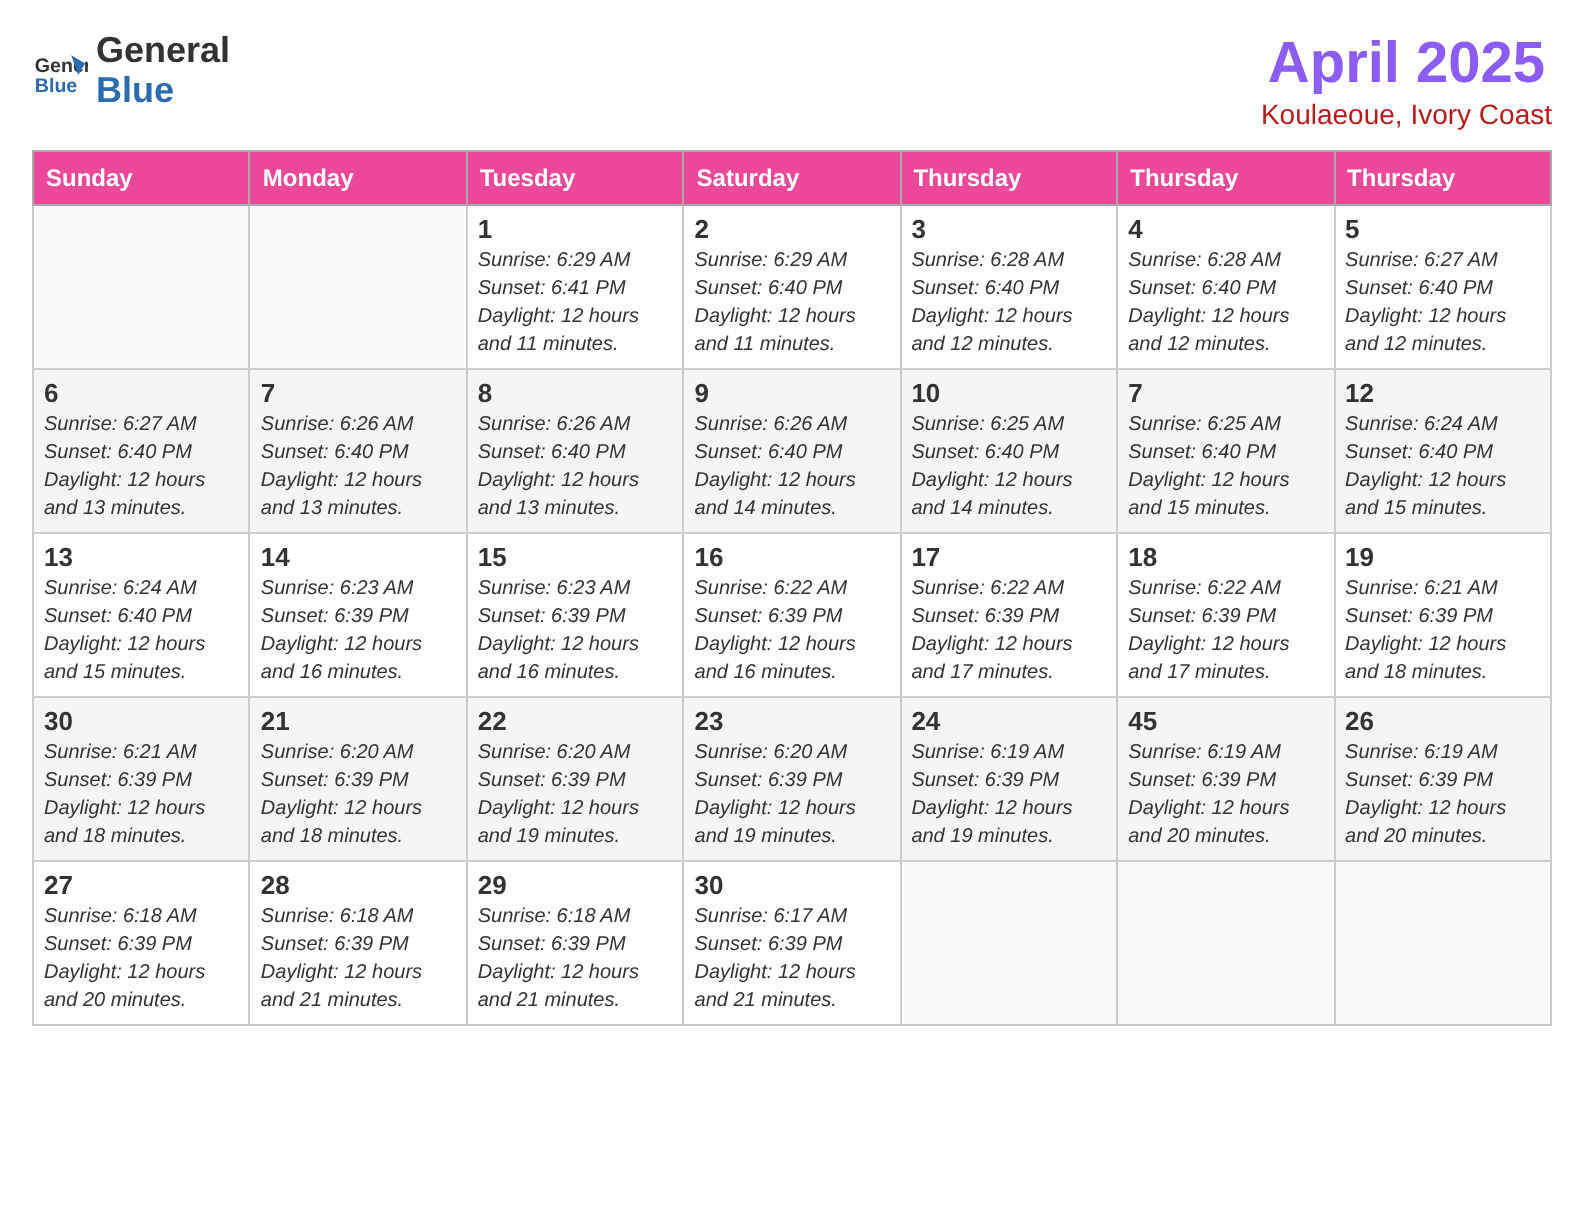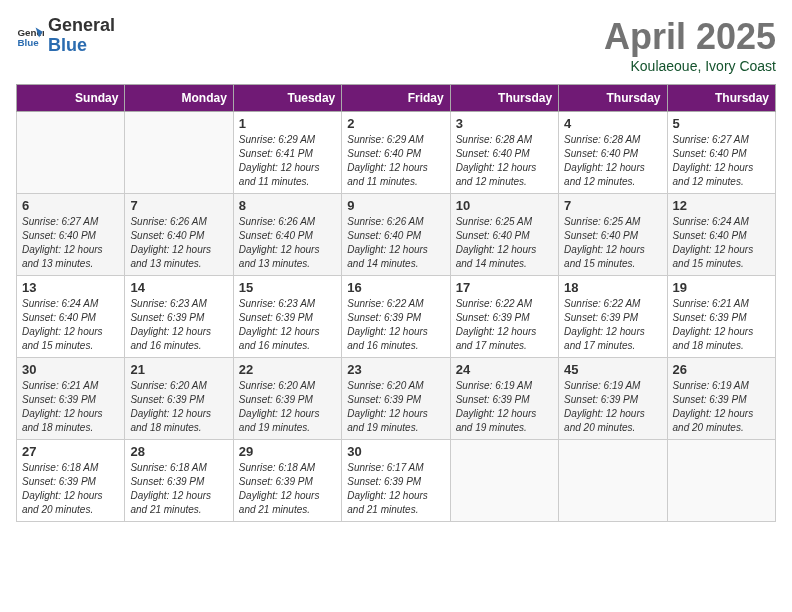--- a/index.html
+++ b/index.html
@@ -22,37 +22,38 @@
       gap: 4px;
     }
     .logo-icon {
       width: 28px;
       height: 28px;
     }
     .title-area {
       text-align: right;
     }
     .main-title {
-      font-size: 36px;
+      font-size: 29px;
       font-weight: bold;
-      color: #737373;
+      color: #8b5cf6;
+      text-align: center;
     }
     .subtitle {
       font-size: 14px;
-      color: #14532d;
+      color: #b91c1c;
     }
     table {
       width: 100%;
       border-collapse: collapse;
       font-size: 11px;
     }
     thead tr th {
-      background-color: #701a75;
+      background-color: #ec4899;
       color: #fff;
-      text-align: right;
+      text-align: left;
       padding: 6px 6px;
       font-size: 12px;
       font-weight: bold;
       border: 1px solid #aaa;
     }
     tbody tr td {
       border: 1px solid #ccc;
       vertical-align: top;
       padding: 4px 5px;
       height: 80px;
@@ -101,21 +102,21 @@
     <div class="subtitle">Koulaeoue, Ivory Coast</div>
   </div>
 </div>
 
 <table>
   <thead>
     <tr>
     <th>Sunday</th>
         <th>Monday</th>
         <th>Tuesday</th>
-        <th>Friday</th>
+        <th>Saturday</th>
         <th>Thursday</th>
         <th>Thursday</th>
         <th>Thursday</th>
       </tr>
   </thead>
   <tbody id="calendar-body">
   <tr>
         <td class="empty-cell"></td>
         <td class="empty-cell"></td>
         <td>

